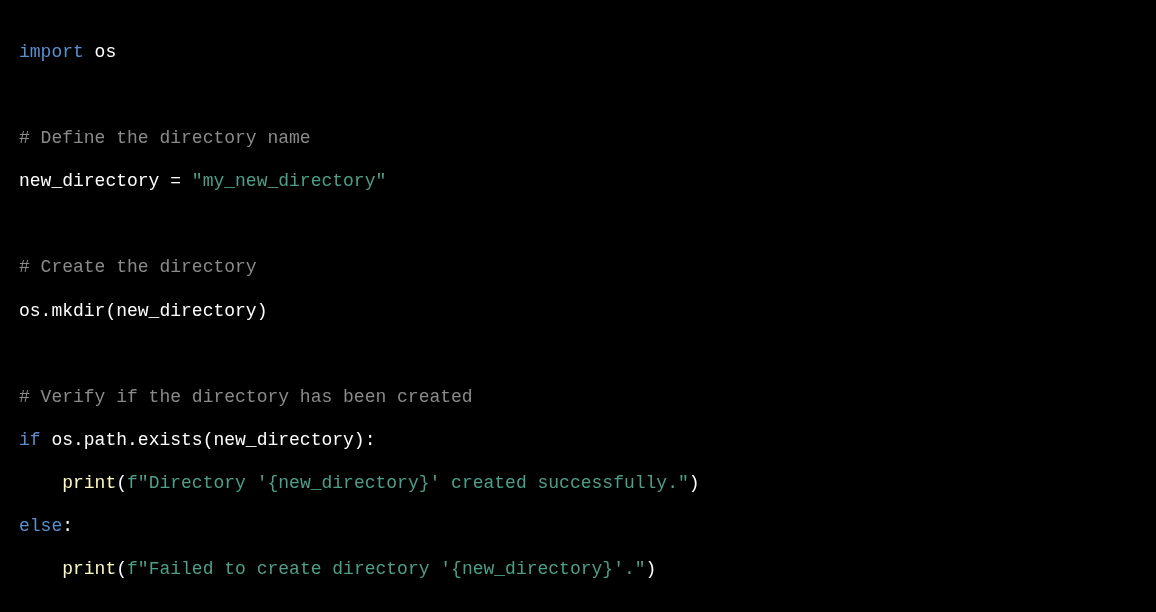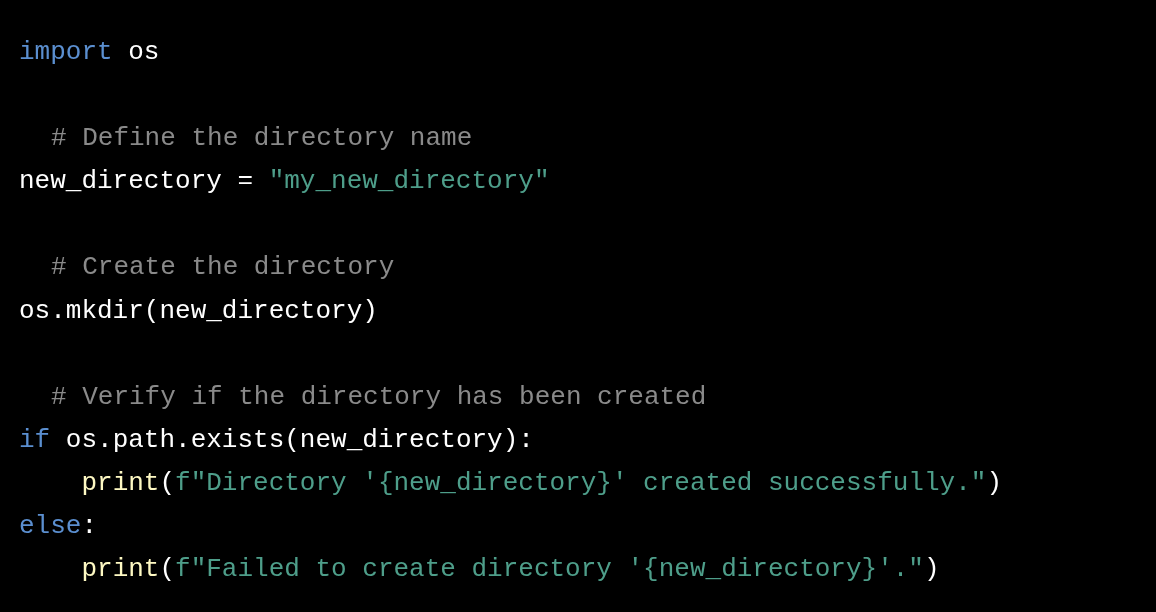--- a/index.html
+++ b/index.html
@@ -2,26 +2,26 @@
 <html><head>
   <meta charset="utf-8">
   <style>
     html, body { margin: 0; padding: 0; }
     body {
       width: 1156px; height: 612px; background: #000000; overflow: hidden;
       font-family: "Liberation Mono", "DejaVu Sans Mono", monospace;
     }
     .code {
       position: absolute; left: 19px; top: 31px;
-      font-size: 26px; line-height: 43.1px; color: #ffffff;
+      font-size: 18px; line-height: 43.1px; color: #ffffff;
       white-space: pre; letter-spacing: 0px;
     }
     .line { height: 43.1px; display: block; }
     .kw { color: #5b8fd0; }
-    .cm { color: #8a8a8a; margin-left: 32px; }
+    .cm { color: #8a8a8a; }
     .st { color: #4e9e8a; }
     .fn { color: #fef9c3; }
     .pl { color: #ffffff; }
   </style>
 </head>
 <body>
 
 <div class="code" id="code"><div class="line"><span class="kw">import</span><span class="pl"> os</span></div><div class="line">​</div><div class="line"><span class="cm"># Define the directory name</span></div><div class="line"><span class="pl">new_directory = </span><span class="st">"my_new_directory"</span></div><div class="line">​</div><div class="line"><span class="cm"># Create the directory</span></div><div class="line"><span class="pl">os.mkdir(new_directory)</span></div><div class="line">​</div><div class="line"><span class="cm"># Verify if the directory has been created</span></div><div class="line"><span class="kw">if</span><span class="pl"> os.path.exists(new_directory):</span></div><div class="line"><span class="pl">    </span><span class="fn">print</span><span class="pl">(</span><span class="st">f"Directory '{new_directory}' created successfully."</span><span class="pl">)</span></div><div class="line"><span class="kw">else</span><span class="pl">:</span></div><div class="line"><span class="pl">    </span><span class="fn">print</span><span class="pl">(</span><span class="st">f"Failed to create directory '{new_directory}'."</span><span class="pl">)</span></div></div>
 
 </body></html>

